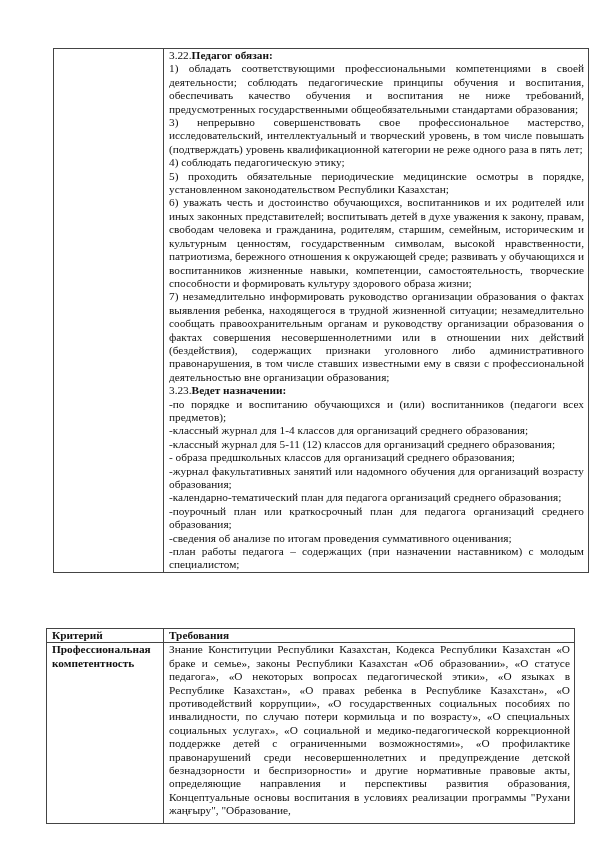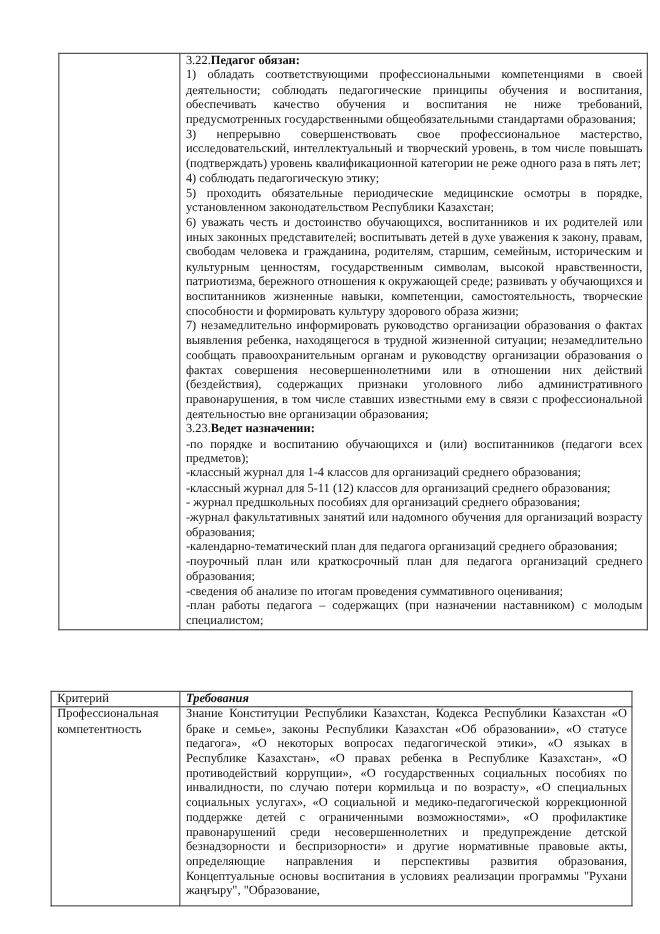--- a/index.html
+++ b/index.html
@@ -7,22 +7,22 @@
          font-family: "Liberation Serif", serif; color: #111; }
   .tbl { position: absolute; border-collapse: collapse; table-layout: fixed; }
   .tbl td { border: 1px solid #444; vertical-align: top; padding: 0 4px 0 5px;
             font-size: 11.3px; line-height: 13.4px; text-align: justify; }
   #t1 { left: 53px; top: 48px; width: 536px; }
   #t1 col.c1 { width: 110px; }
   #t2 { left: 46px; top: 628px; width: 529px; }
   #t2 col.c1 { width: 117px; }
   .para { margin: 0; text-align: justify; }
   .bold { font-weight: bold; }
-  .hdr { text-align: center; font-weight: bold; font-style: italic; }
-  .crit { font-weight: normal; text-align: left; }
+  .hdr { text-align: center; font-weight: bold; }
+  .crit { font-weight: bold; text-align: left; }
   .t2req { height: 180px; overflow: hidden; }
 </style>
 </head>
 <body>
 
 <table class="tbl" id="t1">
   <colgroup>
       <col class="c1">
       <col class="c2">
     </colgroup>
@@ -34,21 +34,21 @@
       <p class="para">1) обладать соответствующими профессиональными компетенциями в своей деятельности; соблюдать педагогические принципы обучения и воспитания, обеспечивать качество обучения и воспитания не ниже требований, предусмотренных государственными общеобязательными стандартами образования;</p>
       <p class="para">3) непрерывно совершенствовать свое профессиональное мастерство, исследовательский, интеллектуальный и творческий уровень, в том числе повышать (подтверждать) уровень квалификационной категории не реже одного раза в пять лет;</p>
       <p class="para">4) соблюдать педагогическую этику;</p>
       <p class="para">5) проходить обязательные периодические медицинские осмотры в порядке, установленном законодательством Республики Казахстан;</p>
       <p class="para">6) уважать честь и достоинство обучающихся, воспитанников и их родителей или иных законных представителей; воспитывать детей в духе уважения к закону, правам, свободам человека и гражданина, родителям, старшим, семейным, историческим и культурным ценностям, государственным символам, высокой нравственности, патриотизма, бережного отношения к окружающей среде; развивать у обучающихся и воспитанников жизненные навыки, компетенции, самостоятельность, творческие способности и формировать культуру здорового образа жизни;</p>
       <p class="para">7) незамедлительно информировать руководство организации образования о фактах выявления ребенка, находящегося в трудной жизненной ситуации; незамедлительно сообщать правоохранительным органам и руководству организации образования о фактах совершения несовершеннолетними или в отношении них действий (бездействия), содержащих признаки уголовного либо административного правонарушения, в том числе ставших известными ему в связи с профессиональной деятельностью вне организации образования;</p>
       <p class="para"><span>3.23.</span><span class="bold">Ведет назначении:</span></p>
       <p class="para">-по порядке и воспитанию обучающихся и (или) воспитанников (педагоги всех предметов);</p>
       <p class="para">-классный журнал для 1-4 классов для организаций среднего образования;</p>
       <p class="para">-классный журнал для 5-11 (12) классов для организаций среднего образования;</p>
-      <p class="para">- журнал предшкольных пособиях для организаций среднего образования;</p>
+      <p class="para">- образа предшкольных классов для организаций среднего образования;</p>
       <p class="para">-журнал факультативных занятий или надомного обучения для организаций возрасту образования;</p>
       <p class="para">-календарно-тематический план для педагога организаций среднего образования;</p>
       <p class="para">-поурочный план или краткосрочный план для педагога организаций среднего образования;</p>
       <p class="para">-сведения об анализе по итогам проведения суммативного оценивания;</p>
       <p class="para">-план работы педагога – содержащих (при назначении наставником) с молодым специалистом;</p>
     </td>
   </tr>
 </tbody>
   </table>
 

